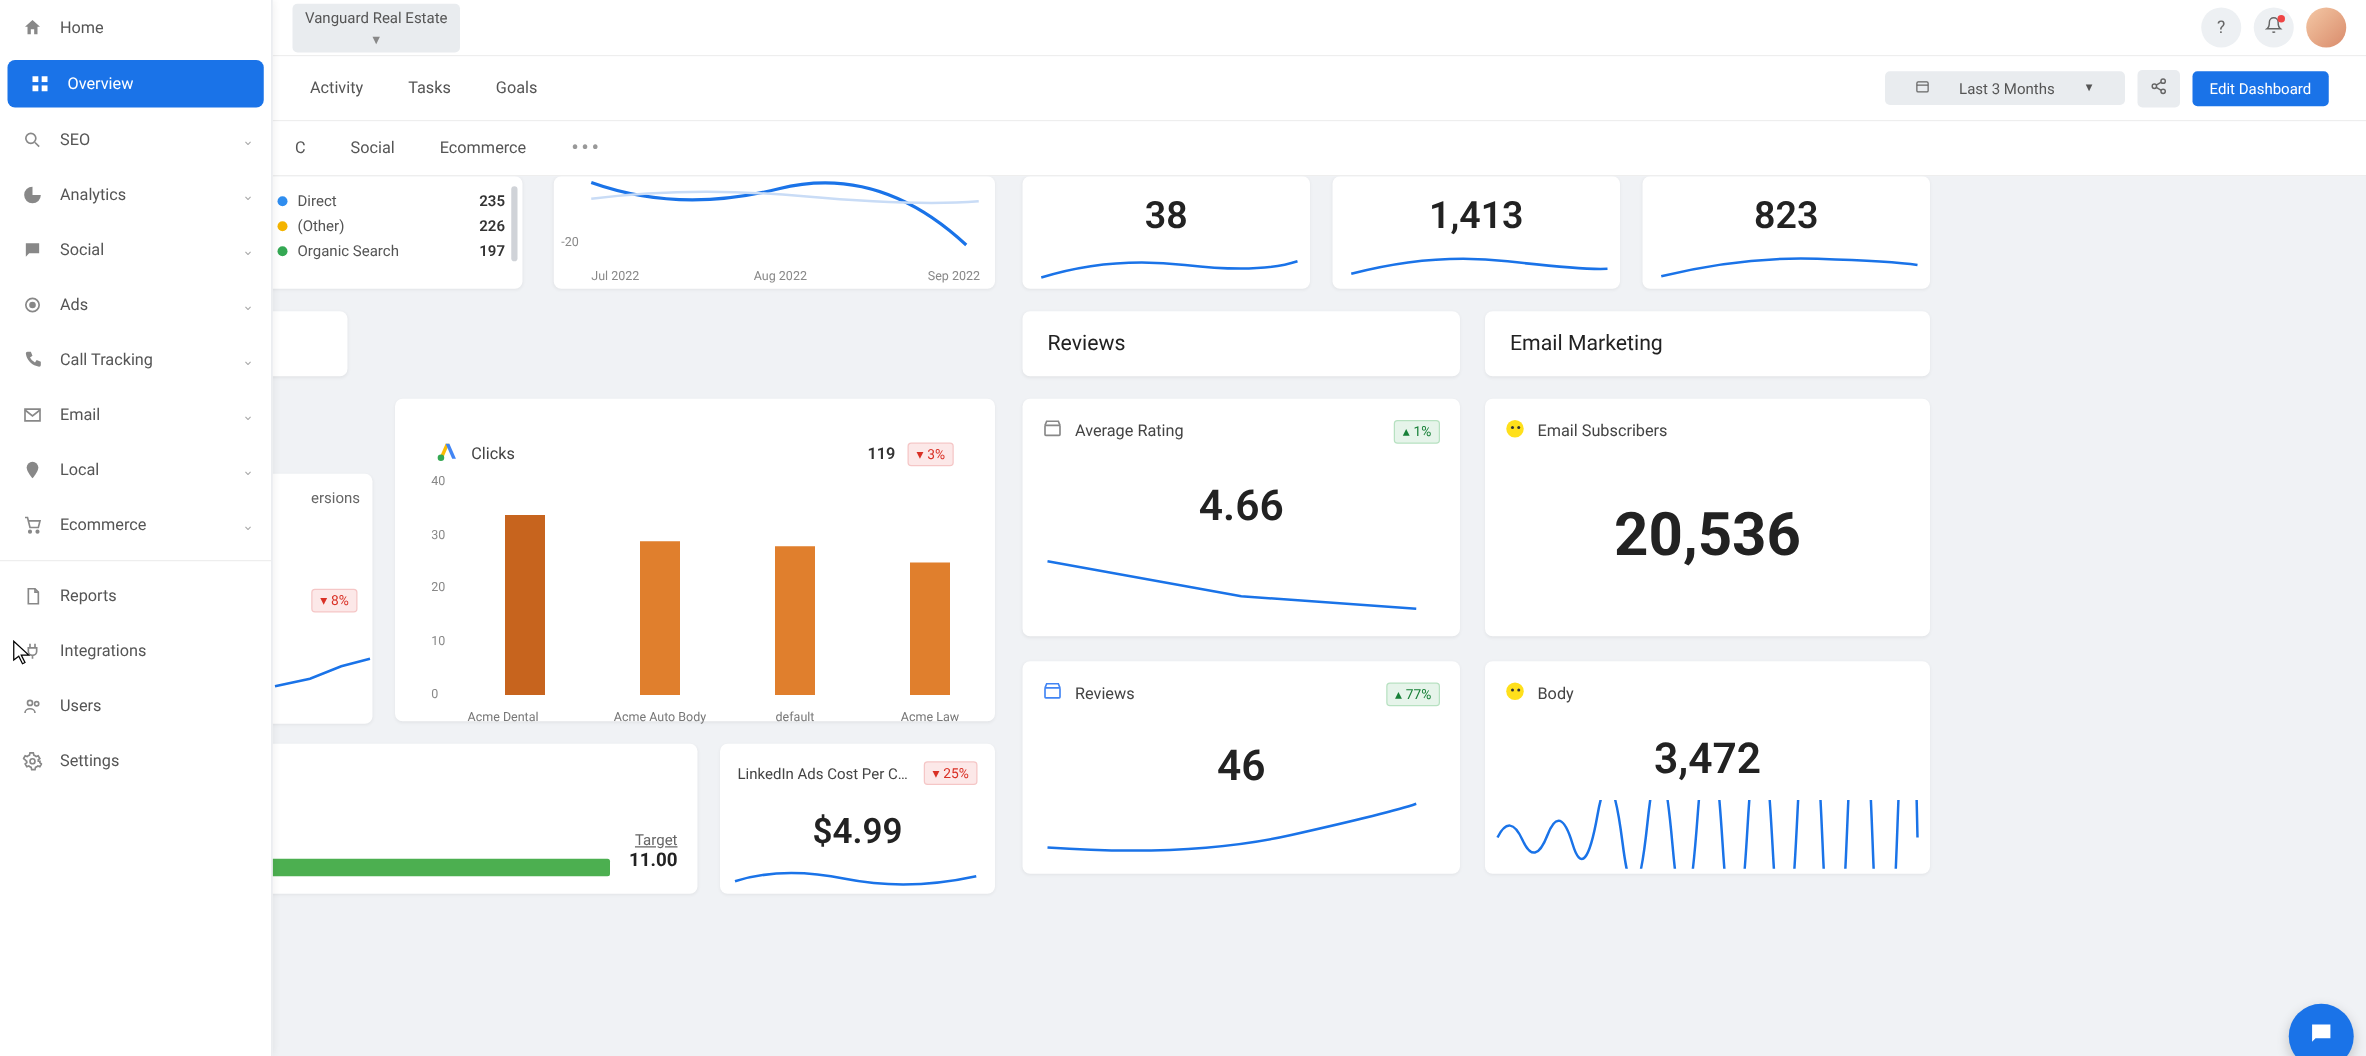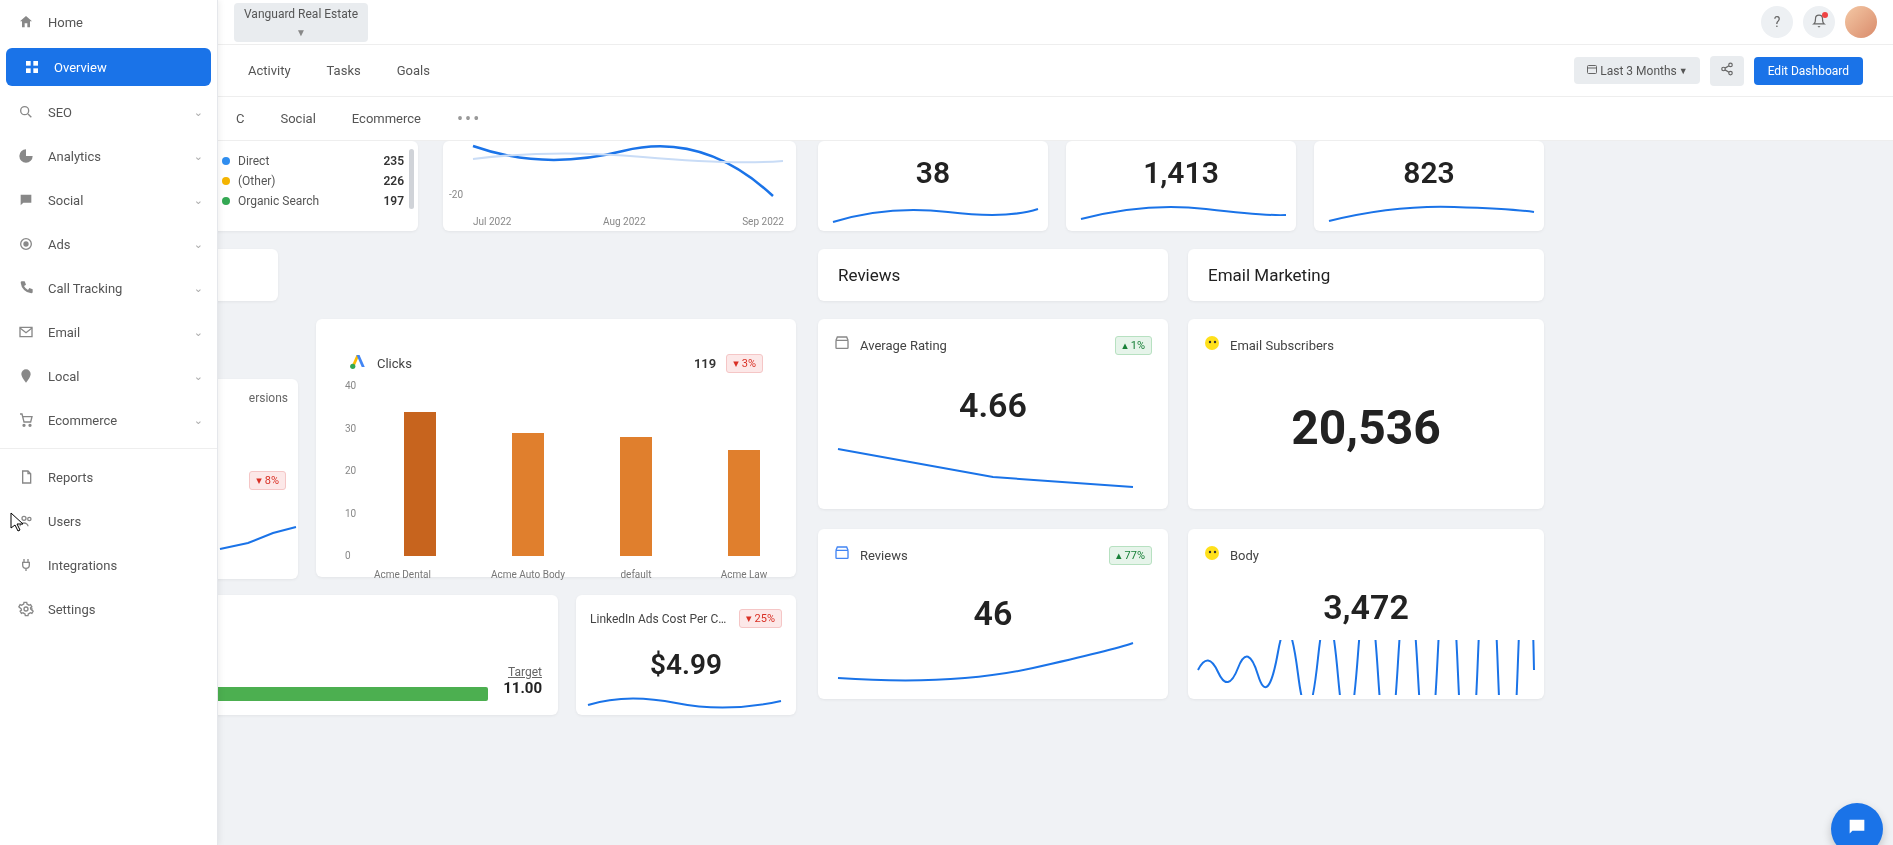--- a/index.html
+++ b/index.html
@@ -75,21 +75,21 @@
 .nav2 {
   position:absolute;
   left:218px; right:0; top:45px;
   height:52px;
   background:#fff; border-bottom:1px solid #eee;
   display:flex; align-items:center;
   padding: 0 30px;
 }
 .nav2 .tab { font-size:13px; color:#555; margin-right:36px; cursor:pointer; }
 .nav2 .spacer{flex:1}
-.btn-light{ background:#e9ecef; color:#555; border-radius:4px; padding:6px 12px; font-size:12px; display:flex; align-items:center; gap:2px; cursor:pointer;}
+.btn-light{ background:#e9ecef; color:#555; border-radius:4px; padding:6px 24px; font-size:12px; display:flex; align-items:center; gap:23px; cursor:pointer;}
 .btn-share{ background:#e9ecef; width:34px; height:30px; border-radius:4px; display:flex; align-items:center; justify-content:center; margin-left:10px; cursor:pointer;}
 .btn-primary{ background:#1a73e8; color:#fff; border-radius:4px; padding:7px 14px; font-size:12px; margin-left:10px; cursor:pointer;}
 
 
 .nav3{
   position:absolute;
   left:218px; right:0; top:97px;
   height:44px;
   background:#fff; border-bottom:1px solid #eee;
   display:flex; align-items:center;
@@ -227,34 +227,34 @@
           <svg width="16" height="16" viewBox="0 0 24 24" fill="none" stroke="currentColor" stroke-width="2">
             <path d="M7 3h8l4 4v14H7z"></path>
             <path d="M15 3v4h4"></path>
           </svg>
         </span>
         <span class="lbl">Reports</span>
       </div>
       <div class="side-row">
         <span class="ic">
           <svg width="16" height="16" viewBox="0 0 24 24" fill="none" stroke="currentColor" stroke-width="2">
+            <path d="M9 3v5M15 3v5M7 8h10v4a5 5 0 01-10 0V8zM12 17v4"></path>
+          </svg>
+        </span>
+        <span class="lbl">Integrations</span>
+      </div>
+      <div class="side-row">
+        <span class="ic">
+          <svg width="16" height="16" viewBox="0 0 24 24" fill="none" stroke="currentColor" stroke-width="2">
             <circle cx="9" cy="8" r="3"></circle>
             <circle cx="17" cy="9" r="2.5"></circle>
             <path d="M3 20c0-3 3-5 6-5s6 2 6 5"></path>
           </svg>
         </span>
         <span class="lbl">Users</span>
-      </div>
-      <div class="side-row">
-        <span class="ic">
-          <svg width="16" height="16" viewBox="0 0 24 24" fill="none" stroke="currentColor" stroke-width="2">
-            <path d="M9 3v5M15 3v5M7 8h10v4a5 5 0 01-10 0V8zM12 17v4"></path>
-          </svg>
-        </span>
-        <span class="lbl">Integrations</span>
       </div>
       <div class="side-row">
         <span class="ic">
           <svg width="16" height="16" viewBox="0 0 24 24" fill="none" stroke="currentColor" stroke-width="2">
             <circle cx="12" cy="12" r="3"></circle>
             <path d="M19 12a7 7 0 00-.2-1.7l2-1.5-2-3.4-2.3 1a7 7 0 00-2.9-1.7L13 2h-4l-.6 2.7a7 7 0 00-2.9 1.7l-2.3-1-2 3.4 2 1.5A7 7 0 005 12c0 .6.1 1.1.2 1.7l-2 1.5 2 3.4 2.3-1a7 7 0 002.9 1.7L11 22h4l.6-2.7a7 7 0 002.9-1.7l2.3 1 2-3.4-2-1.5c.1-.6.2-1.1.2-1.7z"></path>
           </svg>
         </span>
         <span class="lbl">Settings</span>
       </div>

